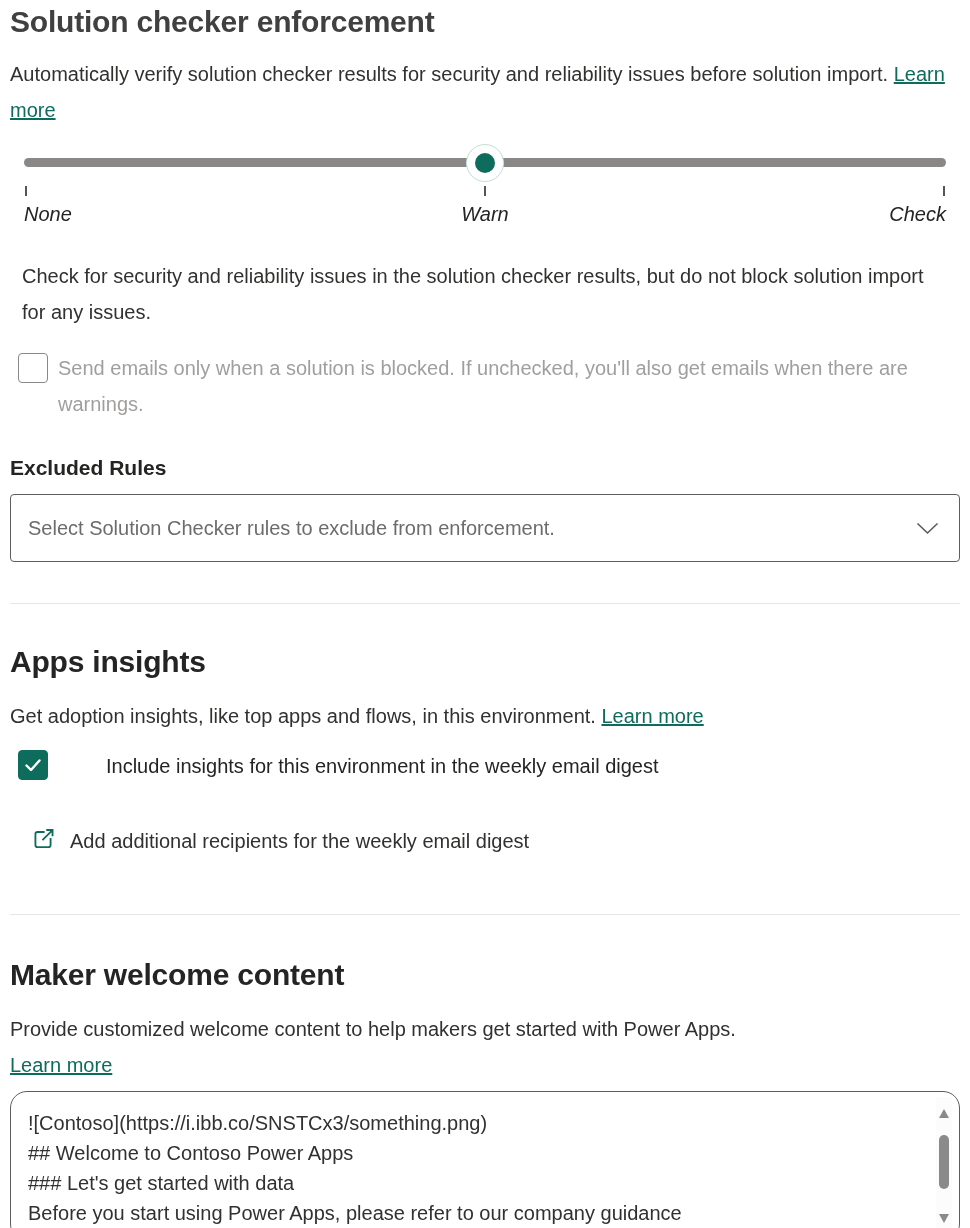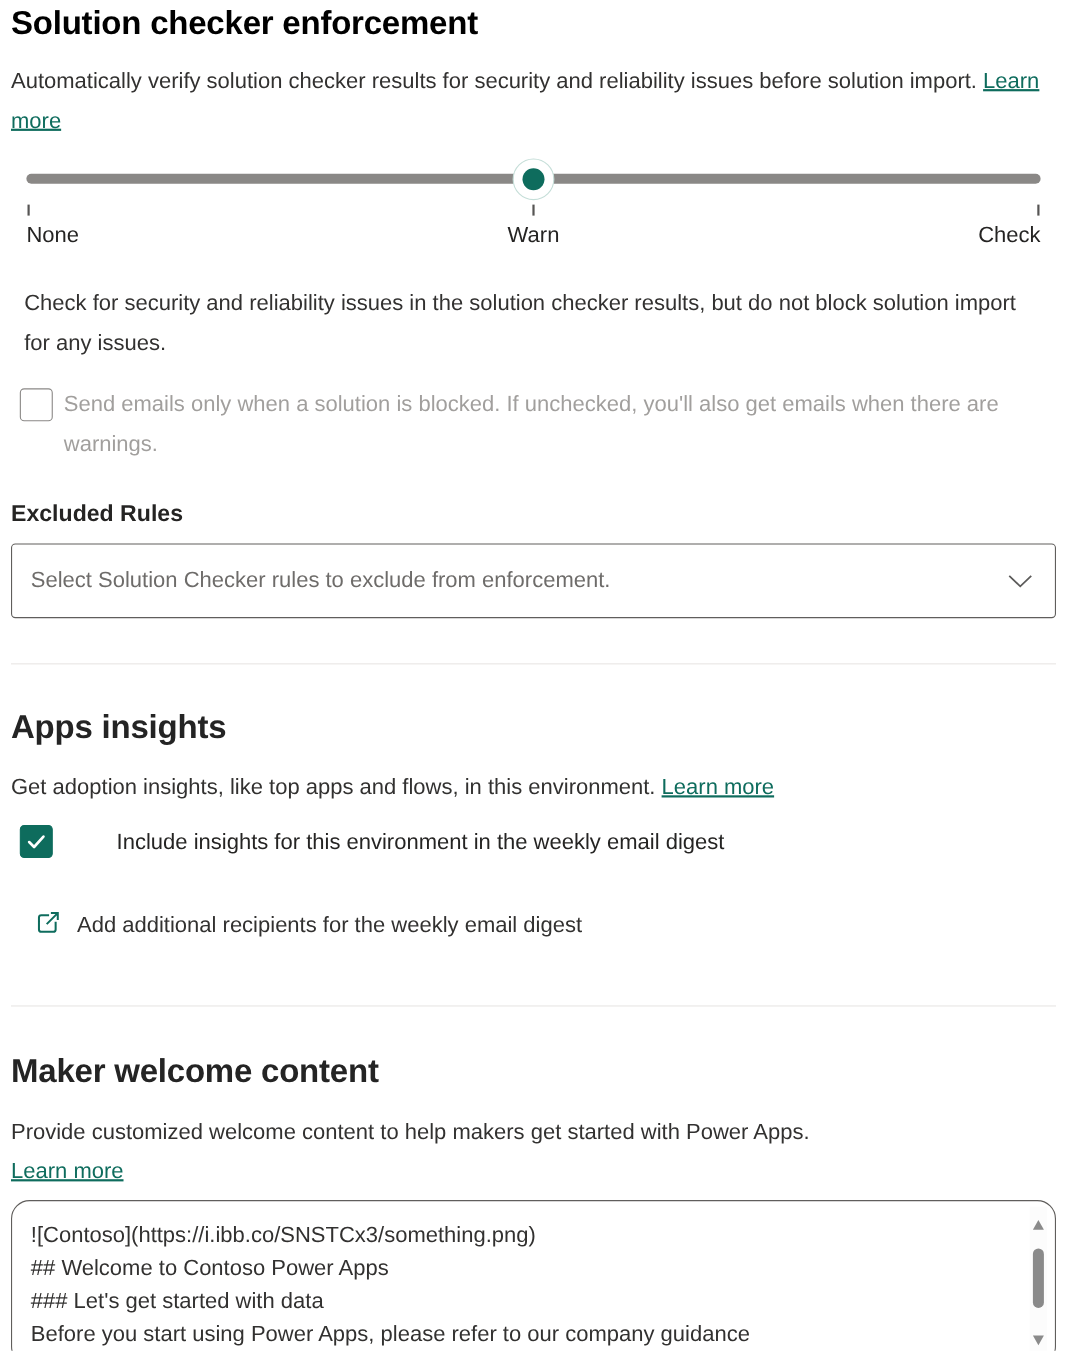--- a/index.html
+++ b/index.html
@@ -4,27 +4,27 @@
 <style>
   * { margin:0; padding:0; box-sizing:border-box; }
   html,body { background:#ffffff; }
   body {
     width:970px; height:1228px; overflow:hidden;
     font-family:"Liberation Sans","DejaVu Sans",sans-serif;
     color:#323130;
   }
   .page { padding:2px 10px 0 10px; }
 
-  h1 { font-size:30px; line-height:40px; font-weight:700; color:#000000; letter-spacing:-0.2px; }
+  h1 { font-size:30px; line-height:40px; font-weight:700; color:#404040; letter-spacing:-0.2px; }
   .desc { font-size:20px; line-height:36px; color:#323130; }
   .desc.first { margin-top:14px; max-width:940px; }
   .link { color:#0e6c5d; text-decoration:underline; cursor:pointer; }
 
   
-  .slider { margin-top:16px; }
+  .slider { margin-top:16px;font-style:italic; }
   .slider-inner { position:relative; height:86px; margin:0 14px; }
   .track { position:absolute; top:14px; left:0; right:0; height:9px; background:#8a8886; border-radius:5px; }
   .thumb { position:absolute; top:0; left:50%; transform:translateX(-50%); width:38px; height:38px;
            background:#ffffff; border:1px solid #c5ded8; border-radius:50%;
            display:flex; align-items:center; justify-content:center; cursor:pointer; }
   .thumb-dot { width:20px; height:20px; border-radius:50%; background:#0e6c5d; }
   .tick { position:absolute; top:42px; width:2px; height:10px; background:#565554; }
   .tick.t0 { left:1px; } .tick.t1 { left:50%; transform:translateX(-50%); } .tick.t2 { right:1px; }
   .slabel { position:absolute; top:56px; font-size:20px; line-height:28px; color:#252423; }
   .slabel.l0 { left:0; } .slabel.l1 { left:50%; transform:translateX(-50%); } .slabel.l2 { right:0; }

